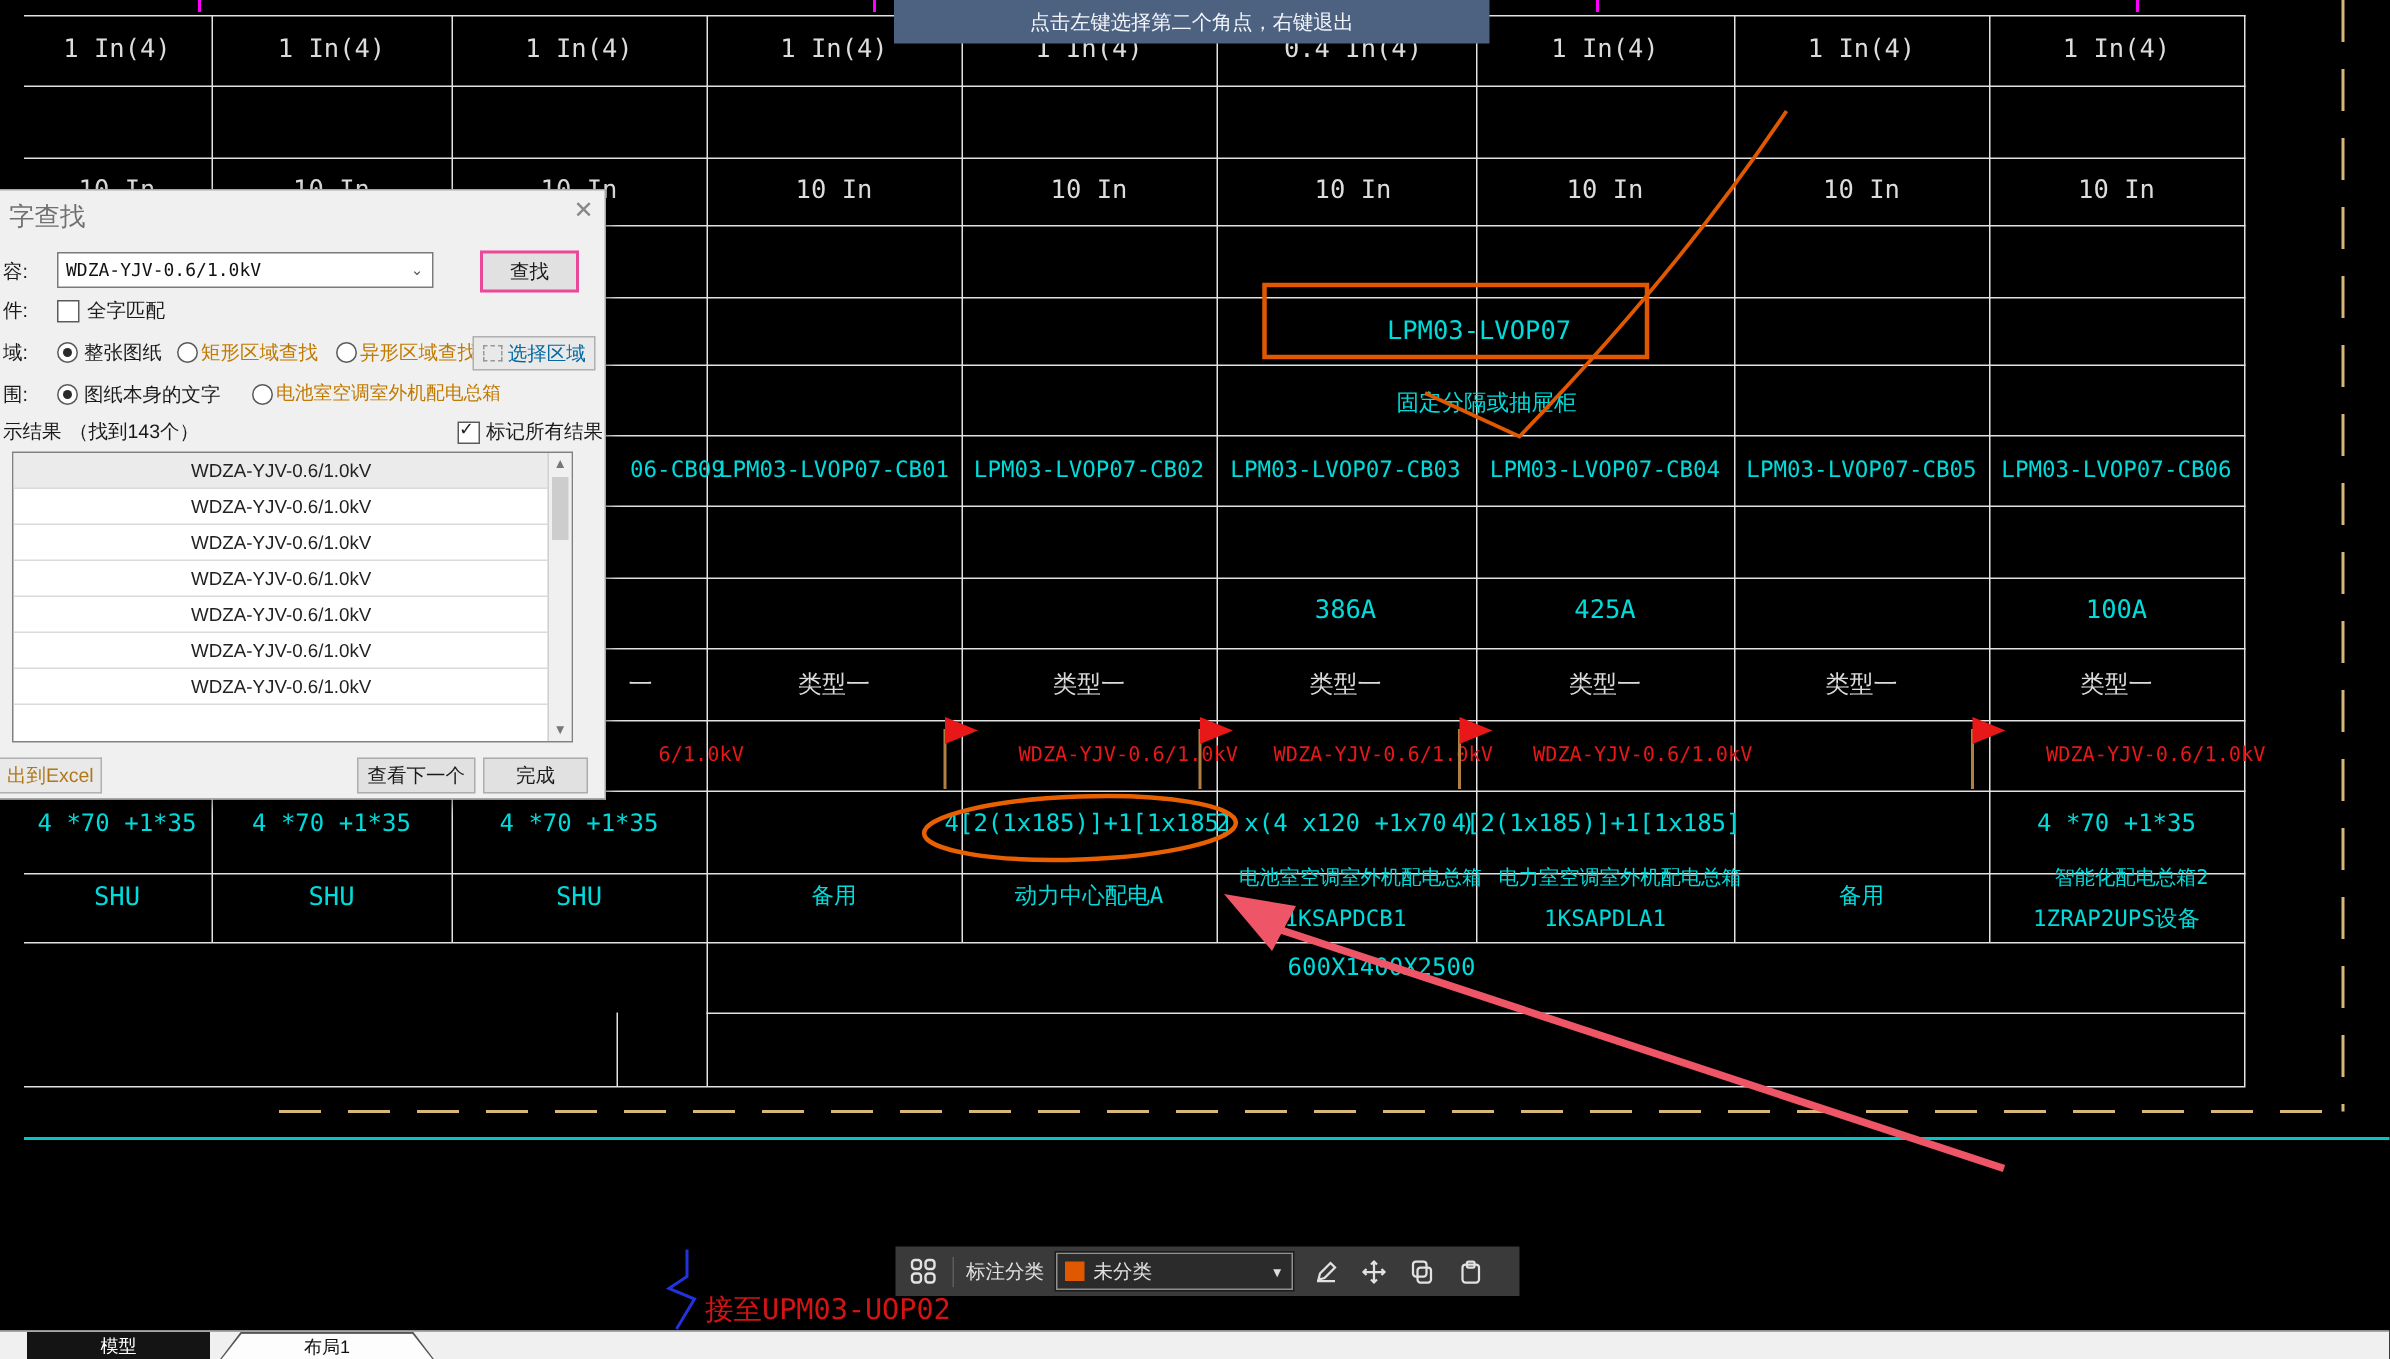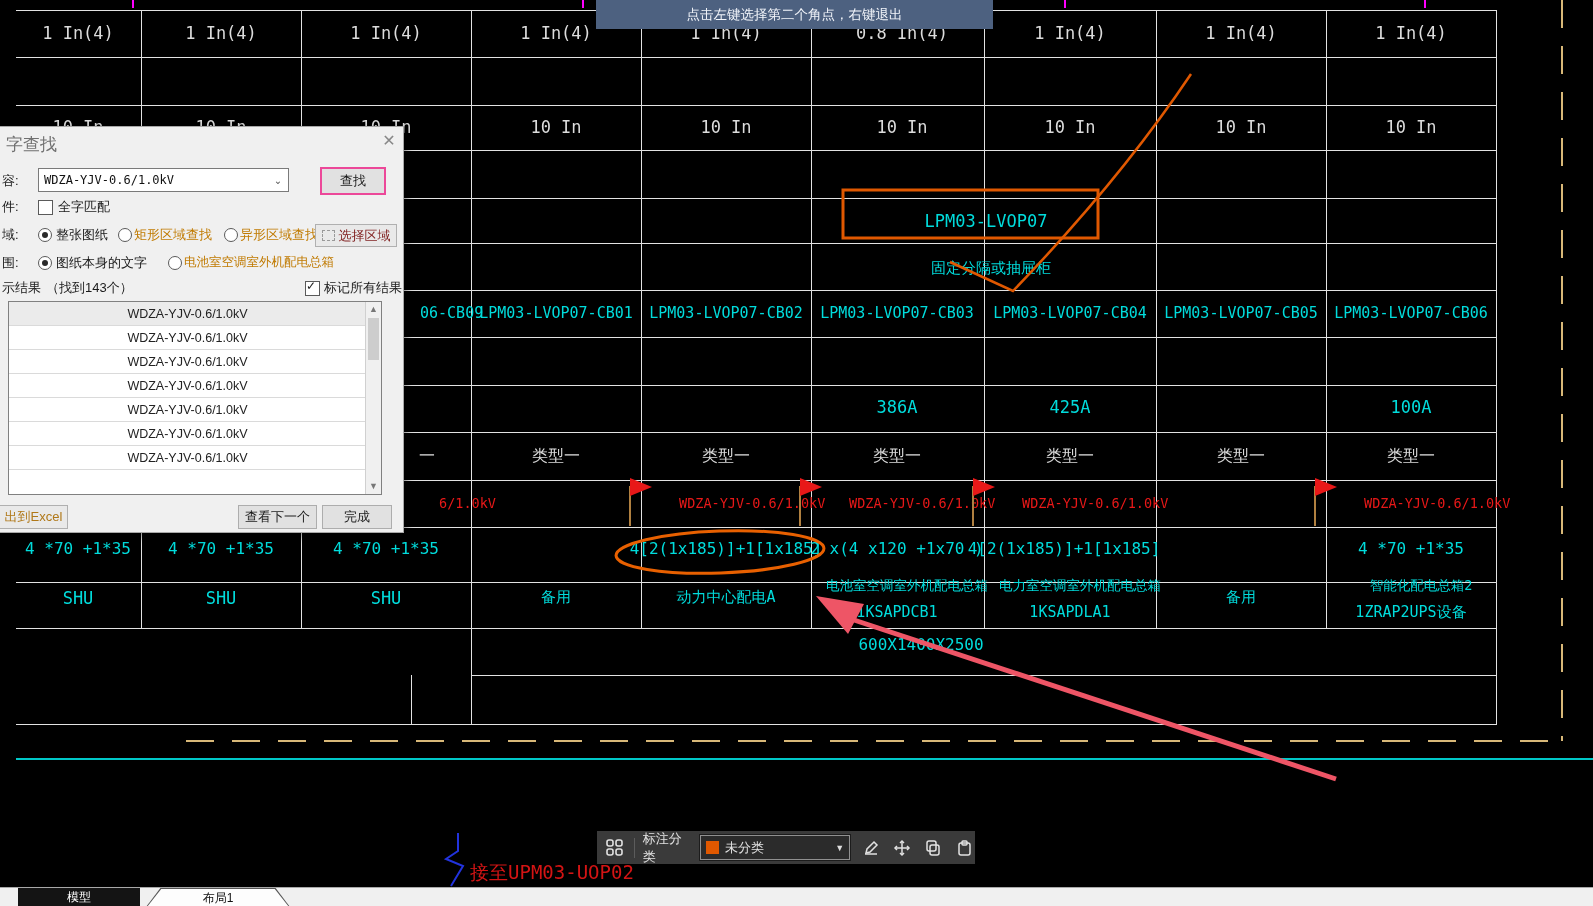--- a/index.html
+++ b/index.html
@@ -45,24 +45,24 @@
   .opt-orange{color:#c07a00;}
   .list{left:8px;top:174px;width:372px;height:192px;background:#fff;border:1px solid #808080;overflow:hidden;}
   .list-head{height:24px;border-bottom:1px solid #b5b5b5;display:flex;align-items:center;justify-content:center;
              font-weight:bold;font-size:13px;}
   .list-row{height:23px;border-bottom:1px solid #dadada;display:flex;align-items:center;justify-content:center;
             font-size:12.5px;color:#222;}
   .list-row.sel{background:#ebebeb;}
   .vscroll{position:absolute;right:0;top:0;width:15px;height:100%;background:#f0f0f0;border-left:1px solid #d0d0d0;}
   .vscroll .arr{height:15px;color:#777;font-size:9px;text-align:center;line-height:15px;}
   .vscroll .thumb{position:absolute;left:2px;top:16px;width:11px;height:42px;background:#cdcdcd;}
-  .disabled-btn{background:#e9e9e9;border:1px solid #b0b0b0;color:#7f1d1d;}
+  .disabled-btn{background:#e9e9e9;border:1px solid #b0b0b0;color:#0369a1;}
   .mini-ico{width:11px;height:9px;border:1px dashed #999;display:inline-block;margin-right:4px;}
   
-  #btoolbar{position:absolute;left:597px;top:831px;width:378px;height:33px;background:#3a3a3a;
+  #btoolbar{position:absolute;left:597px;top:831px;width:416px;height:33px;background:#3a3a3a;
             display:flex;align-items:center;z-index:5;color:#e2e2e2;font-size:13px;}
   #btoolbar .sep{width:1px;height:20px;background:#5c5c5c;margin:0 8px;}
   .tb-ico{width:24px;height:24px;display:flex;align-items:center;justify-content:center;cursor:pointer;}
   .dd{width:146px;height:23px;background:#2b2b2b;border:1px solid #909090;outline:1px solid #1c1c1c;
       display:flex;align-items:center;padding:0 5px;gap:6px;cursor:pointer;}
   .dd .swatch{width:13px;height:13px;background:#e05800;}
   .dd .caret{margin-left:auto;font-size:9px;color:#ddd;}
   
   #tabstrip{position:absolute;left:0;top:887px;width:100%;height:19px;background:#f0f0f0;
             border-top:1px solid #a8a8a8;z-index:5;}
@@ -113,21 +113,21 @@
   <div class="tan-v" style="left:1545px;top:0;height:741px"></div>
   <div class="tan-h" style="left:170px;top:740px;width:1375px"></div>
   <div class="cy-v" style="left:1580px;top:0;height:760px"></div>
   <div class="cy-h" style="left:0;top:758px;width:1582px"></div>
 
   <span class="t tc w f17" style="left:62px;top:24px">1 In(4)</span>
   <span class="t tc w f17" style="left:205px;top:24px">1 In(4)</span>
   <span class="t tc w f17" style="left:370px;top:24px">1 In(4)</span>
   <span class="t tc w f17" style="left:540px;top:24px">1 In(4)</span>
   <span class="t tc w f17" style="left:710px;top:24px">1 In(4)</span>
-  <span class="t tc w f17" style="left:886px;top:24px">0.8 In(4)</span>
+  <span class="t tc w f17" style="left:886px;top:24px">0.4 In(4)</span>
   <span class="t tc w f17" style="left:1054px;top:24px">1 In(4)</span>
   <span class="t tc w f17" style="left:1225px;top:24px">1 In(4)</span>
   <span class="t tc w f17" style="left:1395px;top:24px">1 In(4)</span>
 
   <span class="t tc w f17" style="left:62px;top:118px">10 In</span>
   <span class="t tc w f17" style="left:205px;top:118px">10 In</span>
   <span class="t tc w f17" style="left:370px;top:118px">10 In</span>
   <span class="t tc w f17" style="left:540px;top:118px">10 In</span>
   <span class="t tc w f17" style="left:710px;top:118px">10 In</span>
   <span class="t tc w f17" style="left:886px;top:118px">10 In</span>

